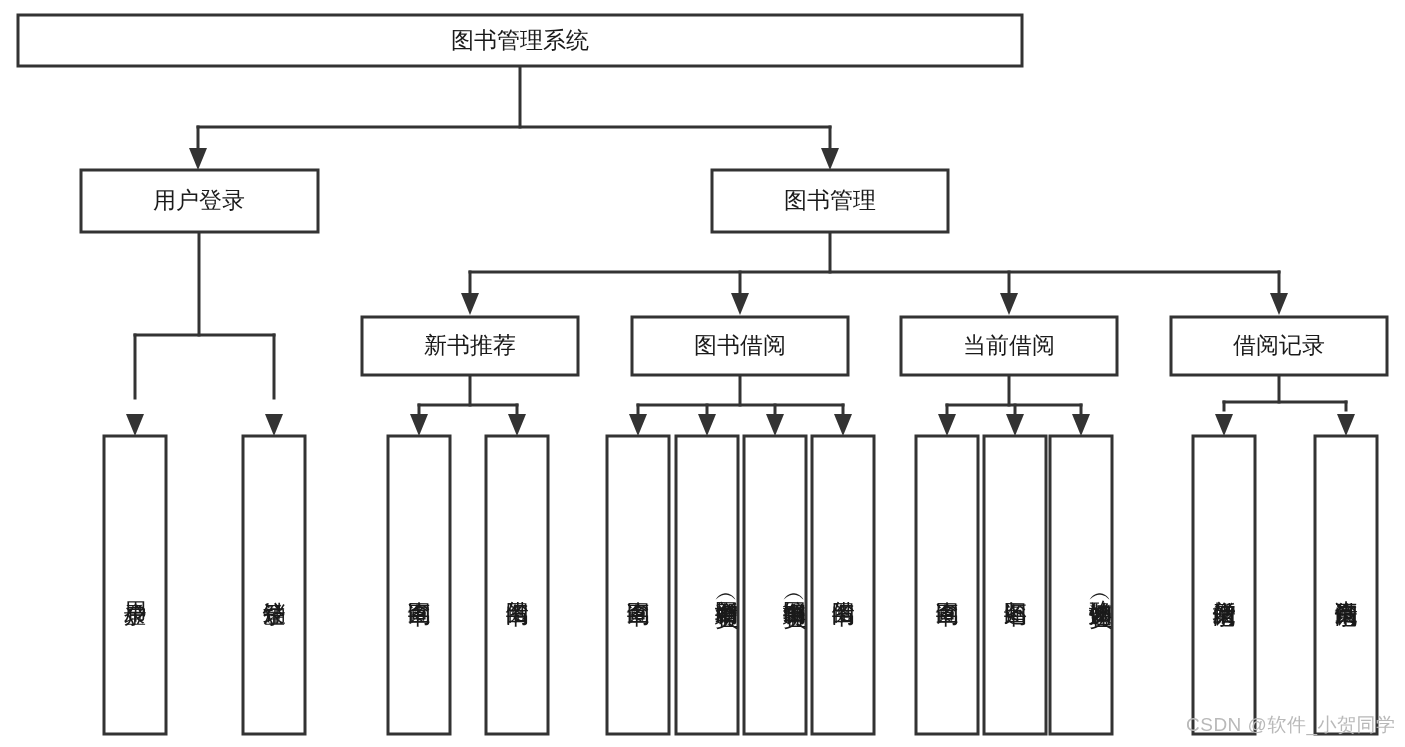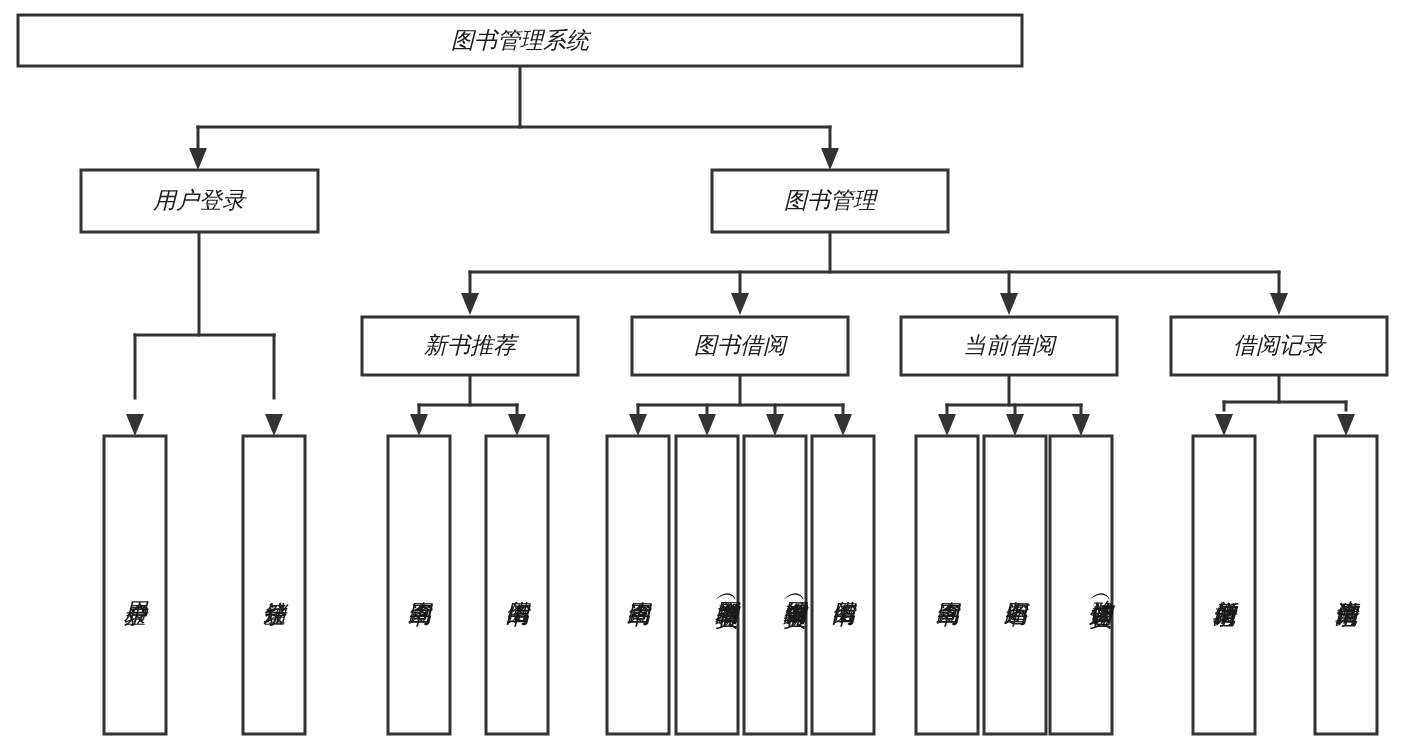--- a/index.html
+++ b/index.html
@@ -11,21 +11,20 @@
     width: 1405px;
     height: 747px;
     font-family: "Liberation Sans", "DejaVu Sans", sans-serif;
     overflow: hidden;
     position: relative;
   }
   #diagram-root {
     position: relative;
     width: 1405px;
     height: 747px;
-    font-style: italic;
   }
   svg#tree-svg {
     position: absolute;
     top: 0;
     left: 0;
     width: 1405px;
     height: 747px;
     display: block;
   }
   .node-box {
@@ -205,14 +204,15 @@
   <div class="node-label-v" style="left:607px;top:436px;width:62px;height:298px;">查询图书</div>
   <div class="node-label-v" style="left:676px;top:441px;width:62px;height:290px;align-items:flex-start;">新增图书（管理员）</div>
   <div class="node-label-v" style="left:744px;top:441px;width:62px;height:290px;align-items:flex-start;">编辑图书（管理员）</div>
   <div class="node-label-v" style="left:812px;top:436px;width:62px;height:298px;">借阅图书</div>
   <div class="node-label-v" style="left:916px;top:436px;width:62px;height:298px;">查询图书</div>
   <div class="node-label-v" style="left:984px;top:436px;width:62px;height:298px;">归还图书</div>
   <div class="node-label-v" style="left:1050px;top:441px;width:62px;height:290px;align-items:flex-start;">确认归还（管理员）</div>
   <div class="node-label-v" style="left:1193px;top:436px;width:62px;height:298px;">新增借阅记录</div>
   <div class="node-label-v" style="left:1315px;top:436px;width:62px;height:298px;">查询借阅记录</div>
 
+  <div class="watermark">CSDN @软件_小贺同学</div>
 
 </div>
 
 </body></html>

